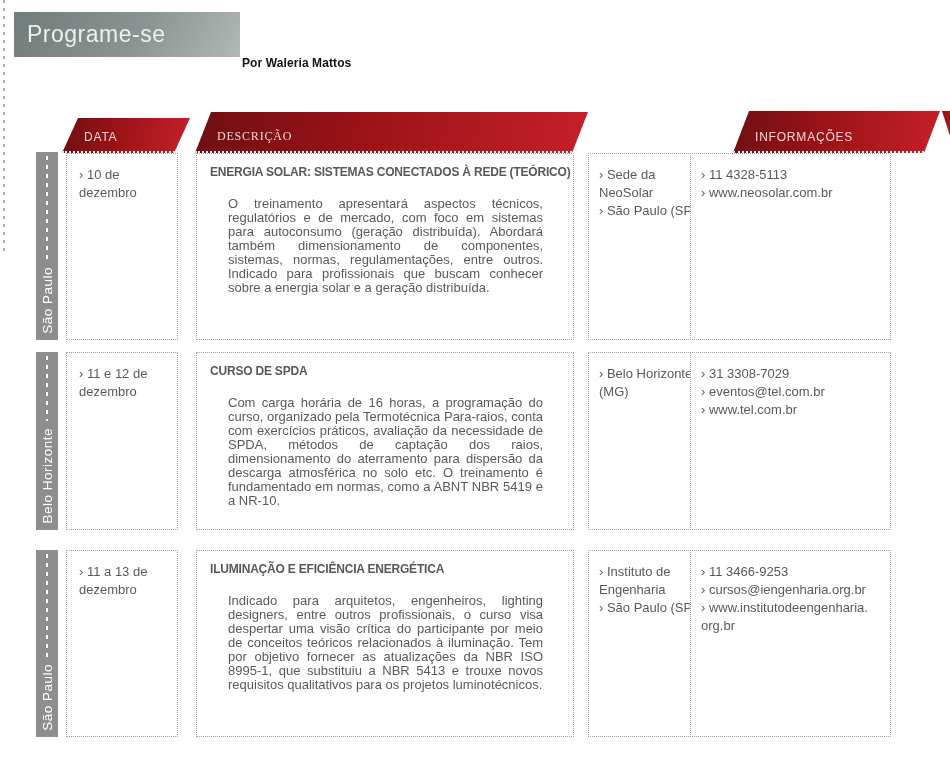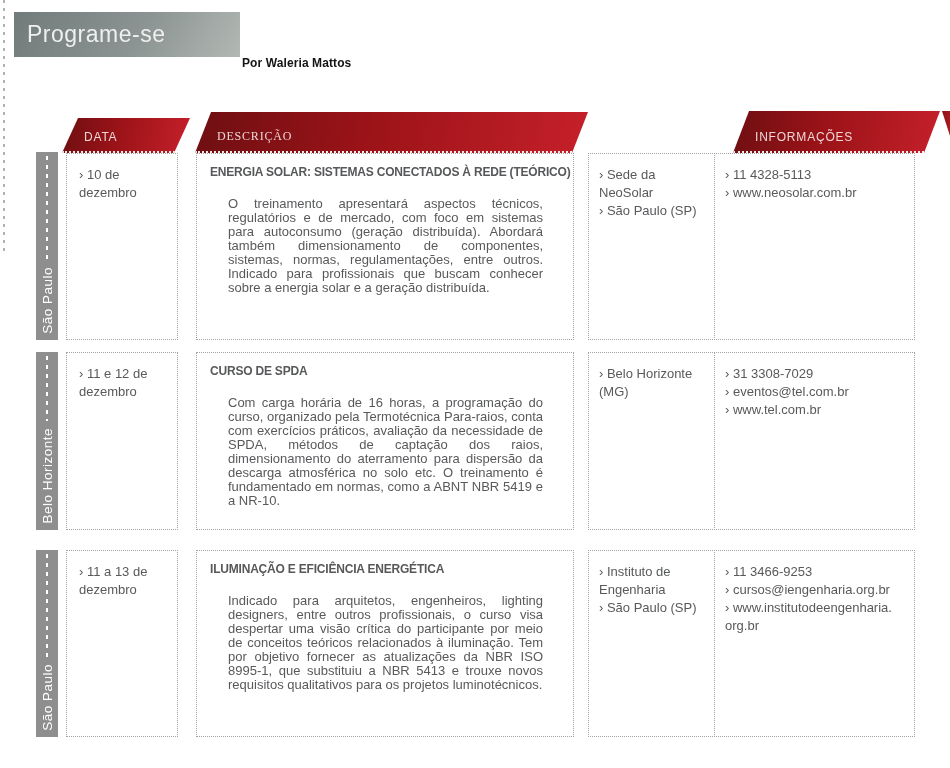--- a/index.html
+++ b/index.html
@@ -74,21 +74,21 @@
     box-sizing:border-box;
     color:#58595b;
     background:#ffffff;
   }
   .r1{top:153px;height:187px;}
   .r2{top:352px;height:178px;}
   .r3{top:550px;height:187px;}
   .col-date {left:66px;width:112px;padding:12px 6px 0 12px;}
   .col-desc {left:196px;width:378px;padding:11px 12px 0 13px;}
   .col-local{left:588px;width:127px;padding:12px 6px 0 10px;}
-  .col-info {left:714px;width:201px;padding:12px 6px 0 10px;}
+  .col-info {left:690px;width:201px;padding:12px 6px 0 10px;}
   .cell-text{
     white-space:pre-line;
     font-size:13px;line-height:18px;
   }
   .desc-title{
     font-size:12px;font-weight:600;letter-spacing:-.2px;
     white-space:nowrap;margin:0 0 3px 0;color:#57585a;
   }
   .desc-body{
     font-size:13px;line-height:14px;text-align:justify;color:#58595b;

